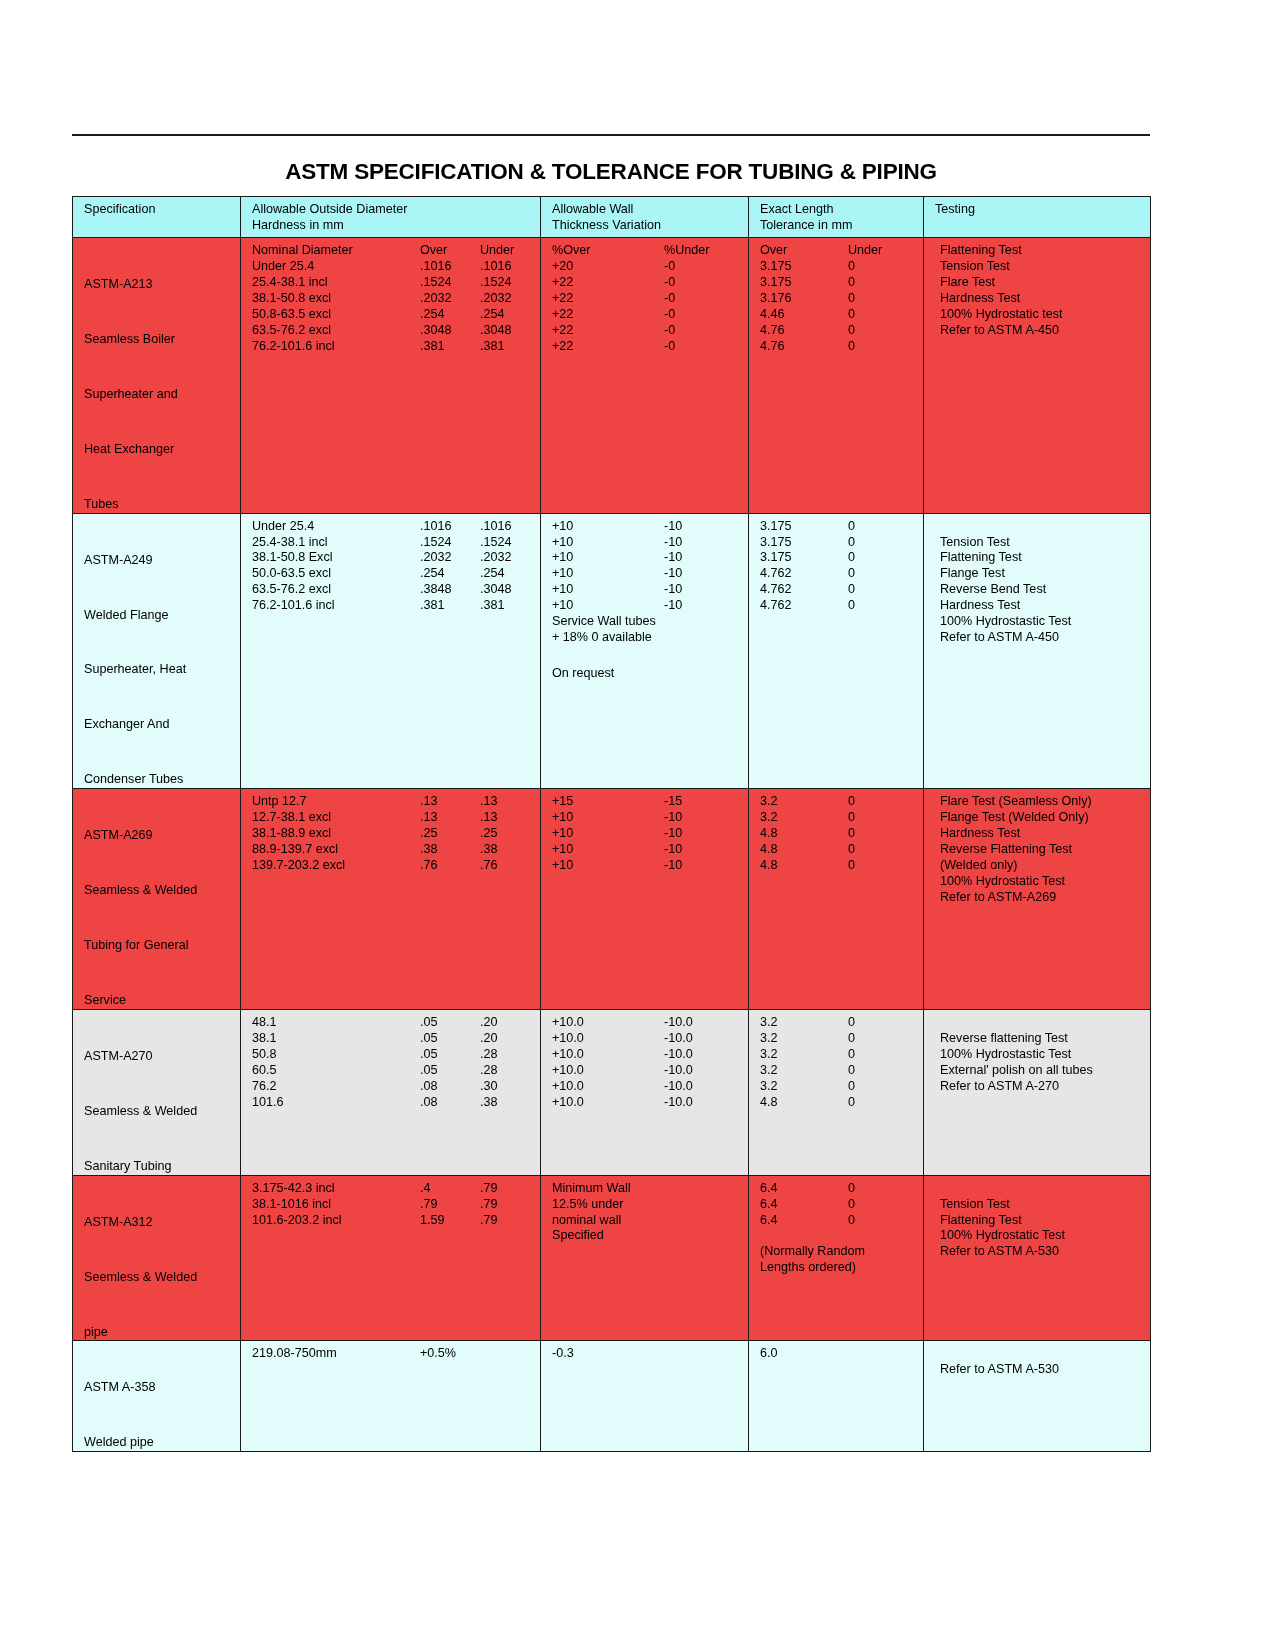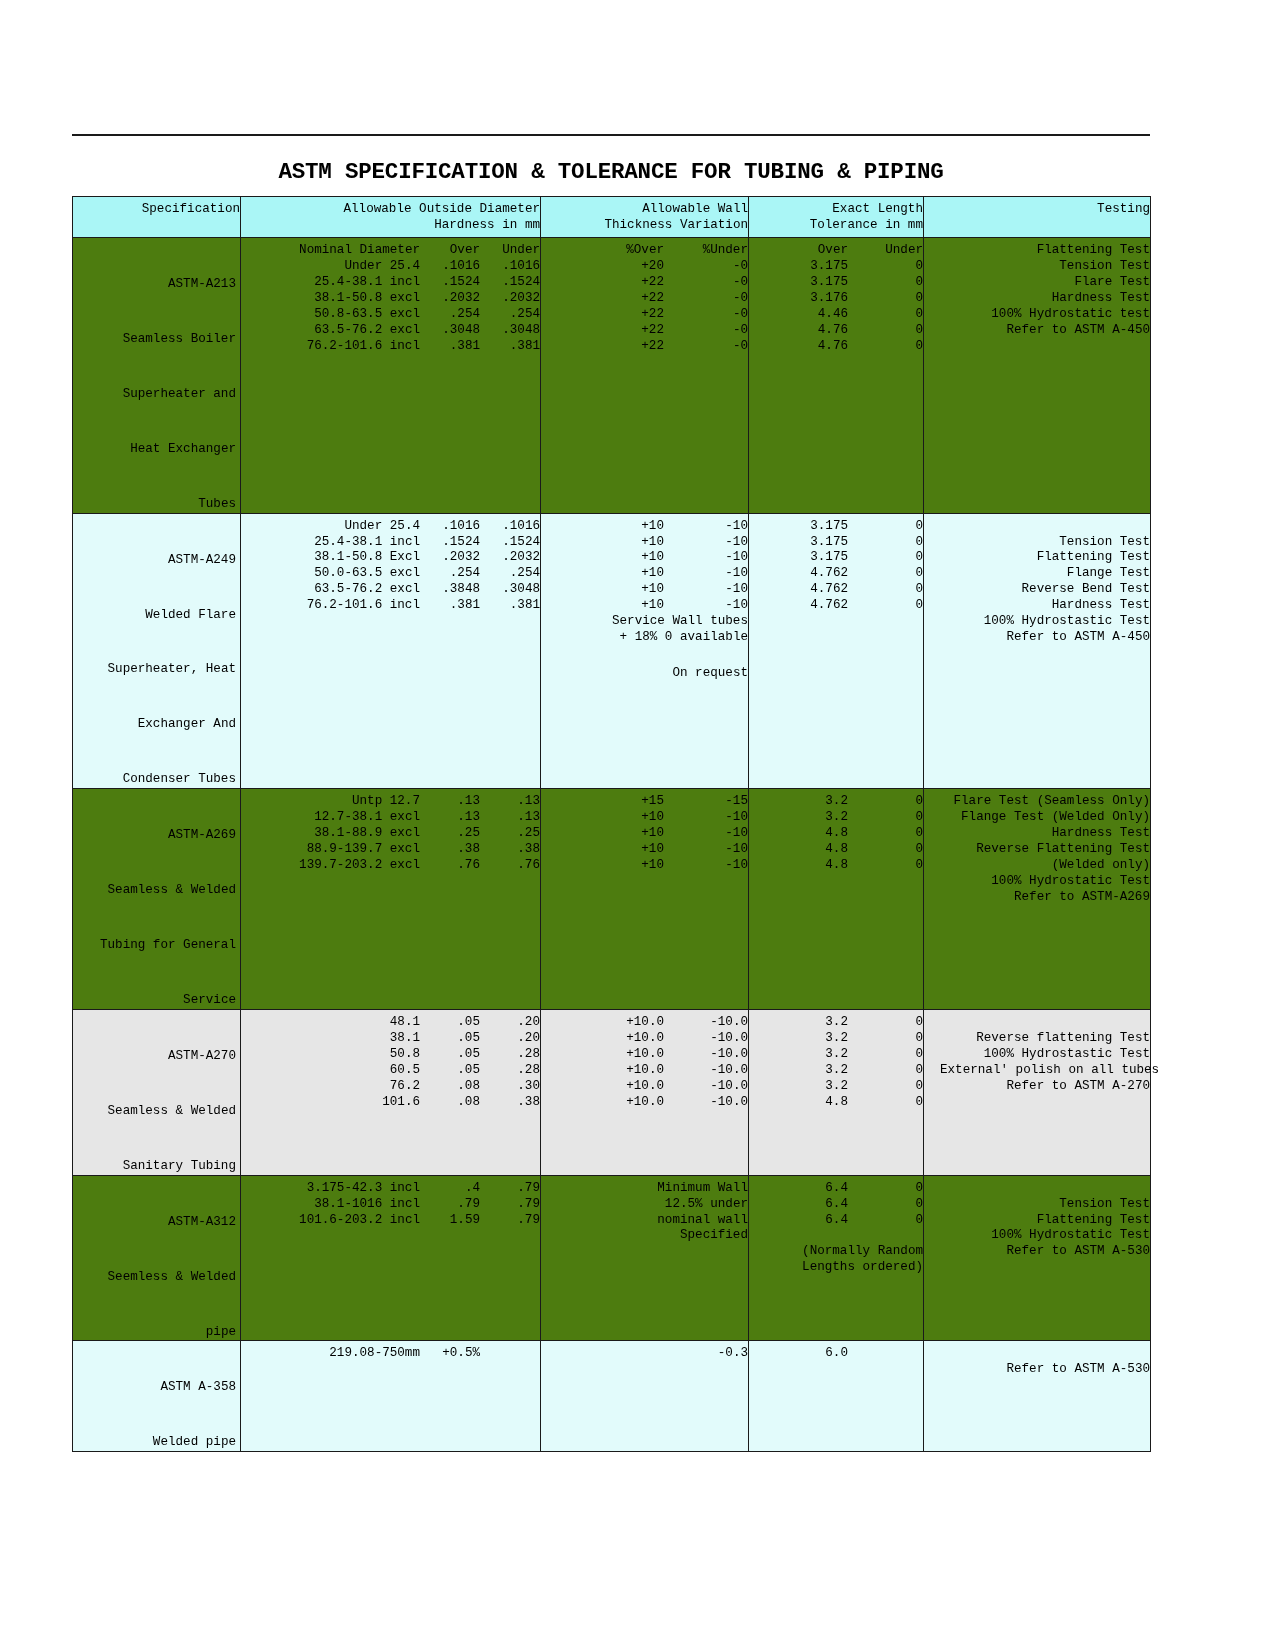--- a/index.html
+++ b/index.html
@@ -13,21 +13,20 @@
     font-family: "Liberation Sans", sans-serif;
     color: #000000;
     position: relative;
     overflow: hidden;
   }
   .page {
     position: absolute;
     left: 0; top: 0;
     width: 1136px;
     height: 1650px;
-    font-family: Liberation Mono, monospace;
   }
   .top-rule {
     position: absolute;
     left: 72px;
     top: 134px;
     width: 1078px;
     height: 0;
     border-top: 2px solid #1a1a1a;
   }
   .doc-title {
@@ -48,21 +47,21 @@
     width: 1078px;
     border-collapse: collapse;
     table-layout: fixed;
     font-size: 12.6px;
     line-height: 1.265;
   }
   table.spec td, table.spec th {
     border: 1.3px solid #1a1a1a;
     vertical-align: top;
     padding: 0;
-    text-align: right;
+    text-align: left;
     font-weight: normal;
   }
   
   col.c-spec    { width: 168px; }
   col.c-od      { width: 300px; }
   col.c-wall    { width: 208px; }
   col.c-len     { width: 175px; }
   col.c-test    { width: 227px; }
 
   thead td {
@@ -95,21 +94,21 @@
 
   .plain { padding: 5px 0 6px 11px; }
   .plain div { white-space: nowrap; }
 
   .testing { padding: 5px 0 6px 16px; }
   .testing div { white-space: nowrap; }
 
   
   tr.tint-cyan > td { background: #e2fbfb; }
   tr.tint-gray > td { background: #e6e6e6; }
-  tr.tint-white > td { background: #4d7c0f; }
+  tr.tint-white > td { background: #ef4444; }
 
   .nowrap { white-space: nowrap; margin-top: 39px; }
 </style>
 </head>
 <body>
 
 <div class="page">
 
   <div class="top-rule"></div>
 
@@ -239,21 +238,21 @@
               <div>Hardness Test</div>
               <div>100% Hydrostatic test</div>
               <div>Refer to ASTM A-450</div>
             </div>
           </td>
         </tr>
         <tr class="tint-cyan">
           <td class="spec-name" style="vertical-align: middle;">
             <div class="spec-name-inner">
               <div class="nowrap">ASTM-A249</div>
-              <div class="nowrap">Welded Flare</div>
+              <div class="nowrap">Welded Flange</div>
               <div class="nowrap">Superheater, Heat</div>
               <div class="nowrap">Exchanger And</div>
               <div class="nowrap">Condenser Tubes</div>
             </div>
           </td>
           <td>
             <div class="grid od">
               <span>Under 25.4</span>
               <span>.1016</span>
               <span>.1016</span>

